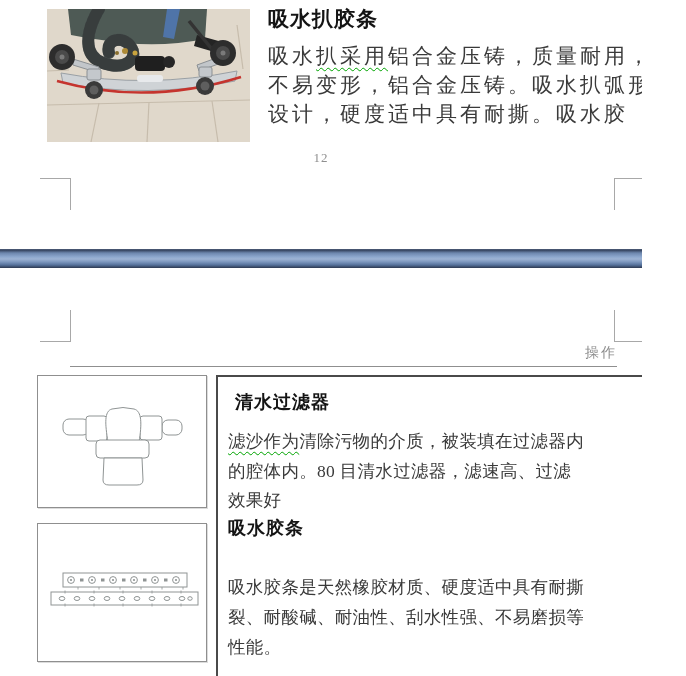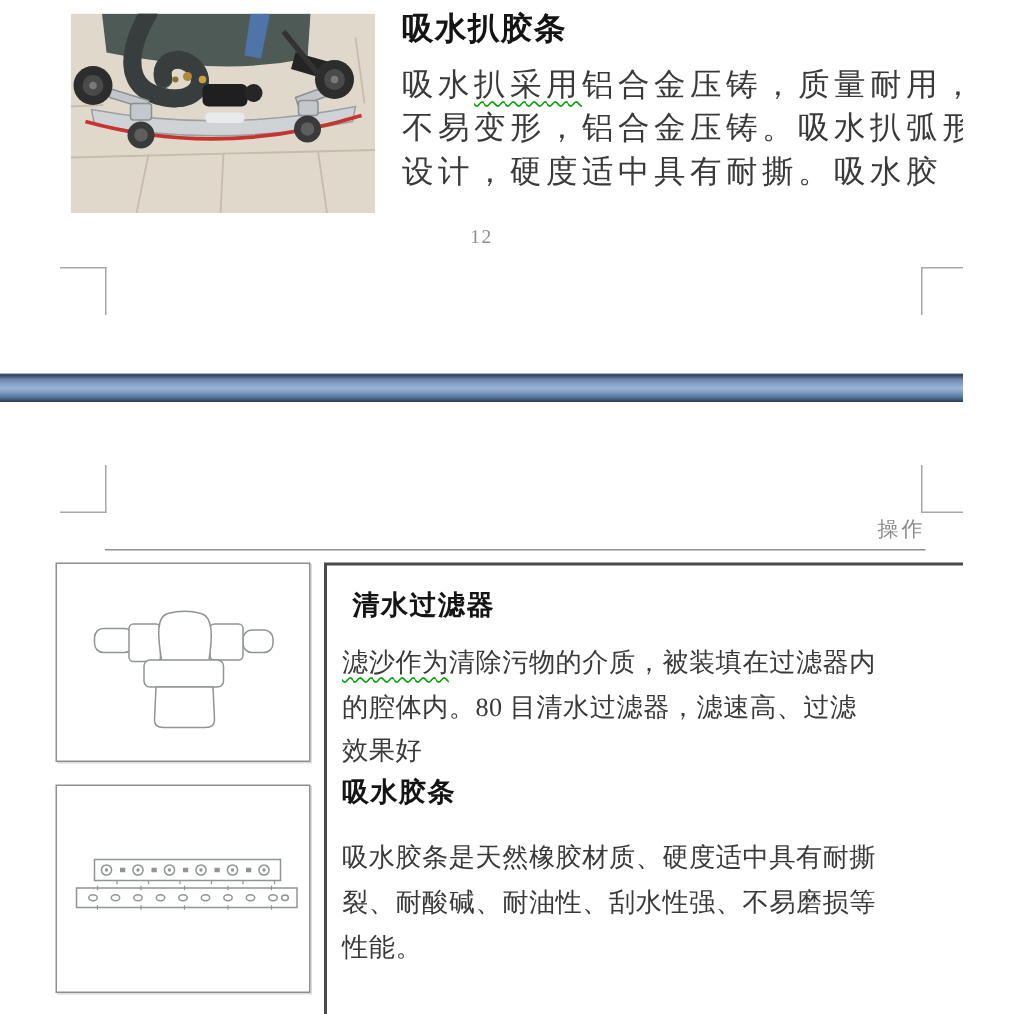--- a/index.html
+++ b/index.html
@@ -37,24 +37,24 @@
   
   .figbox{position:absolute; left:37px; width:170px; background:#fff;
     border:1px solid var(--boxborder); box-shadow:1px 1px 0 #dcdcdc; box-sizing:border-box;}
   .figbox.f1{top:375px; height:133px;}
   .figbox.f2{top:523px; height:139px;}
   .figbox svg{display:block; width:100%; height:100%;}
   .cell{position:absolute; left:216px; top:375px; width:432px; height:310px;
     border:2px solid var(--cellborder); box-sizing:border-box; background:#fff;
     padding:14px 8px 0 10px;}
   .c-heading{font-size:18px; font-weight:bold; color:var(--heading); line-height:24px; letter-spacing:1px;}
-  .c-heading.h1{margin-left:7px;}
+  .c-heading.h1{margin-left:7px;font-family:Liberation Mono, monospace;}
   .c-para{font-size:17.5px; letter-spacing:0.3px; color:var(--text); white-space:nowrap;}
   .c-para.pa{margin-top:12px; line-height:29.5px;}
-  .c-para.pb{margin-top:16px; line-height:30px;}
+  .c-para.pb{margin-top:32px; line-height:30px;}
   .sq{text-decoration:underline; text-decoration-style:wavy; text-decoration-color:var(--squiggle);
       text-decoration-thickness:1px; text-underline-offset:4px;}
   .lineart{stroke:#8f9494; fill:#fff; stroke-width:1;}
 </style>
 </head>
 <body>
 
 <div class="canvas">
 
   <div class="photo">

